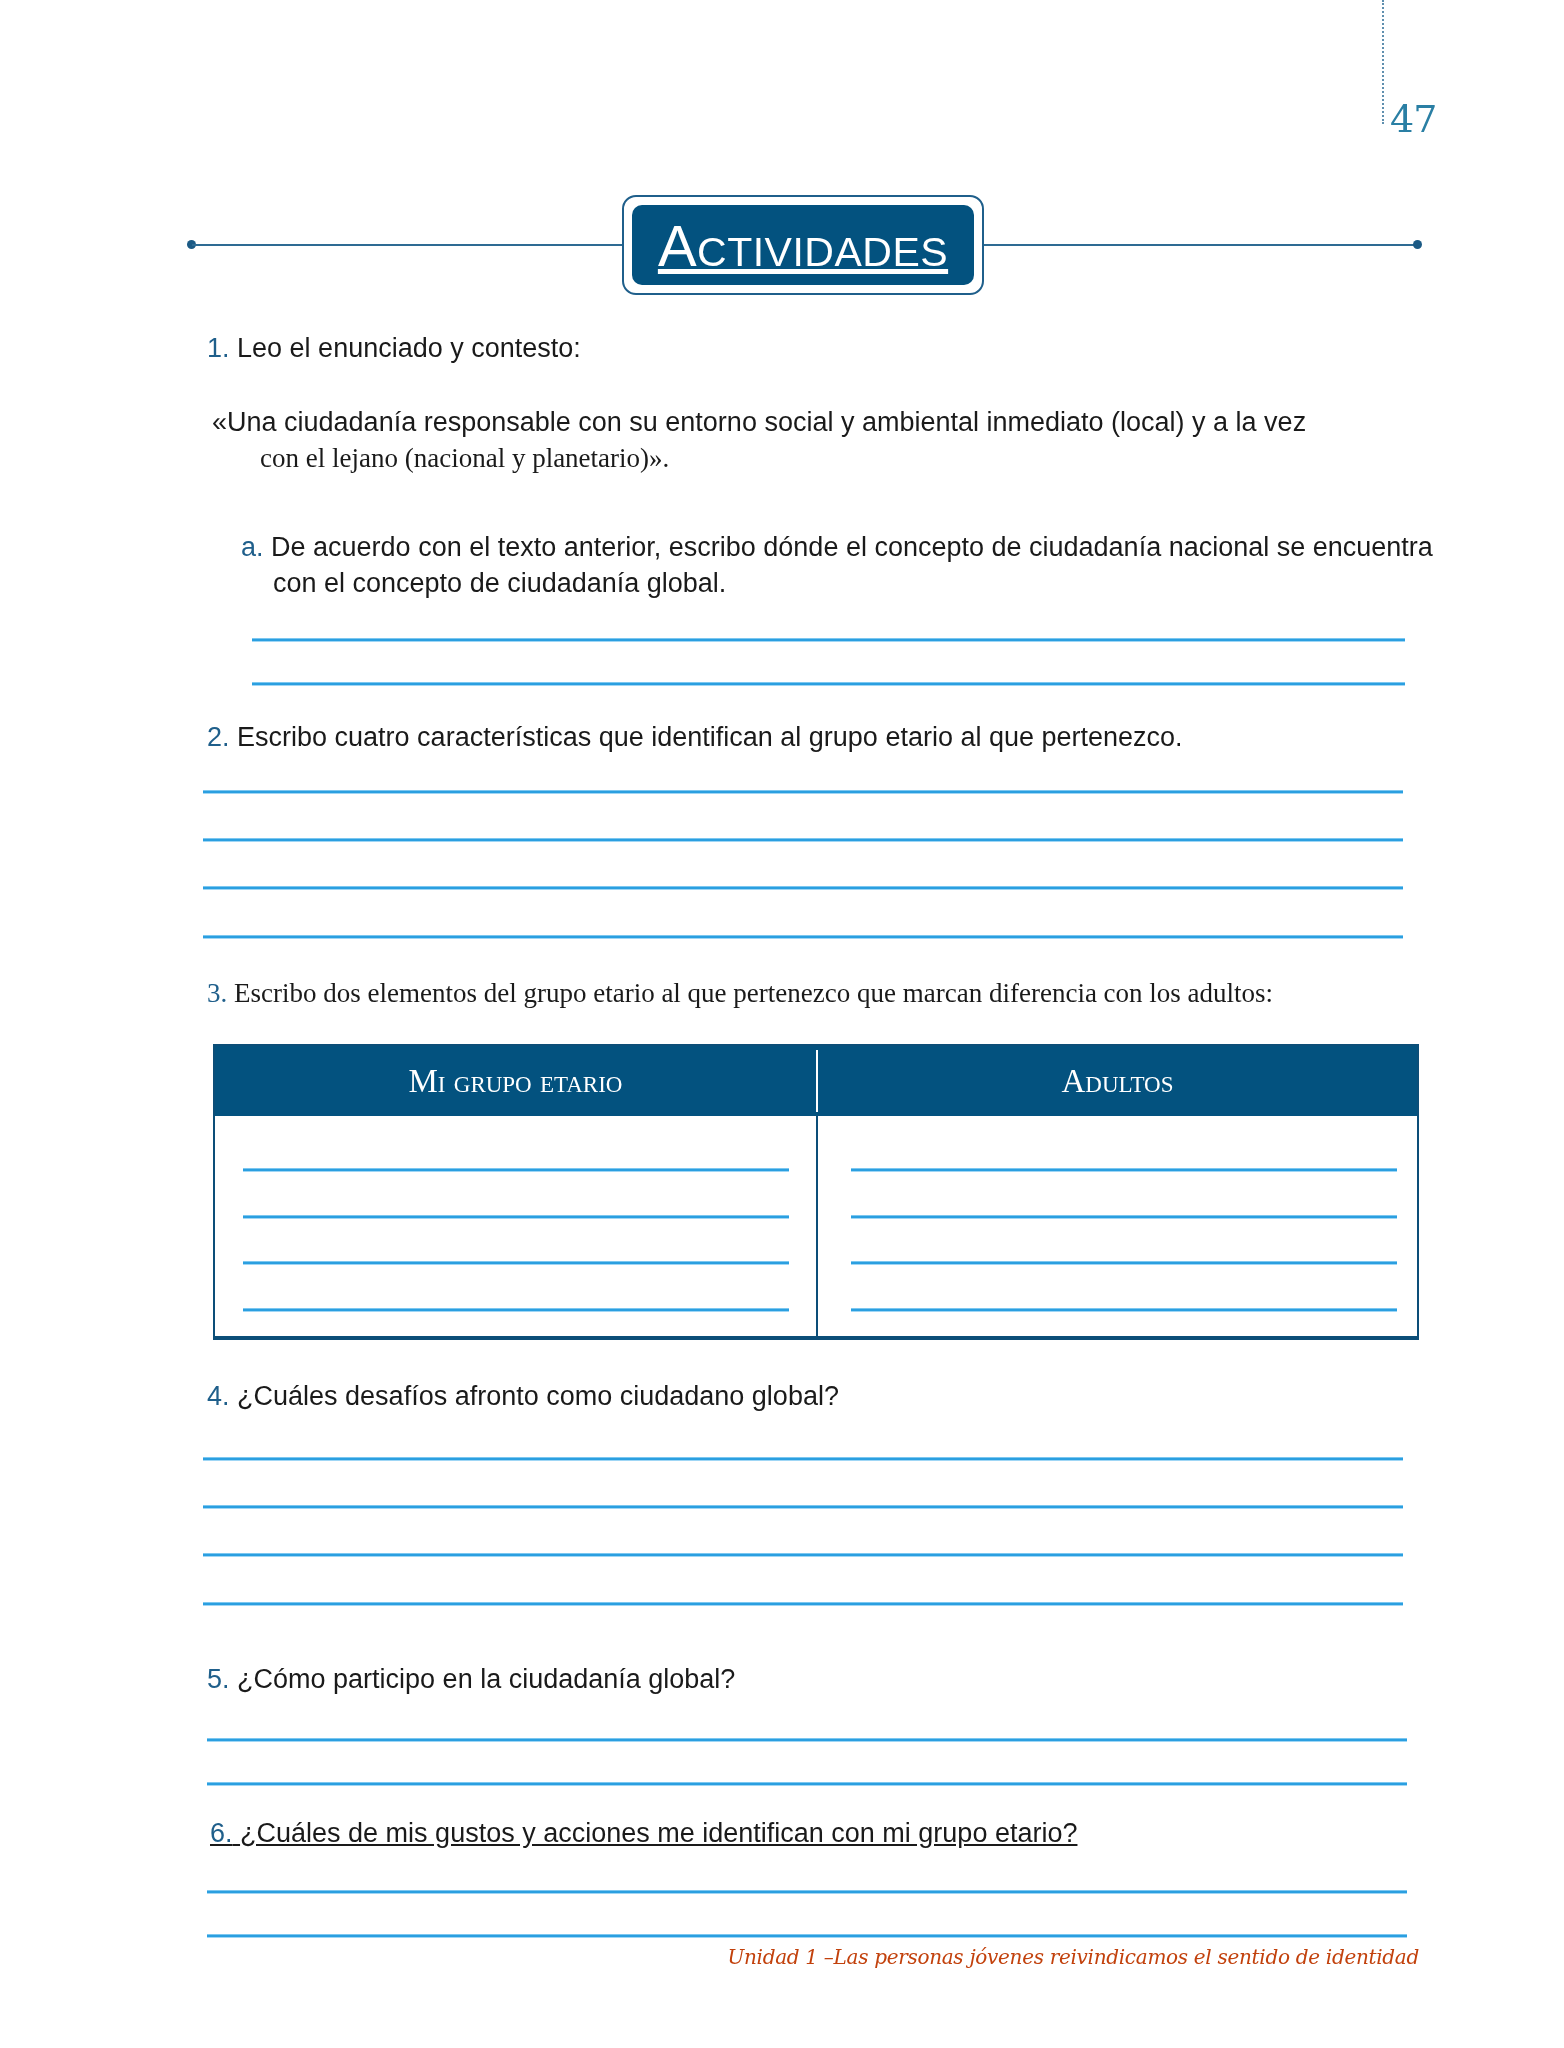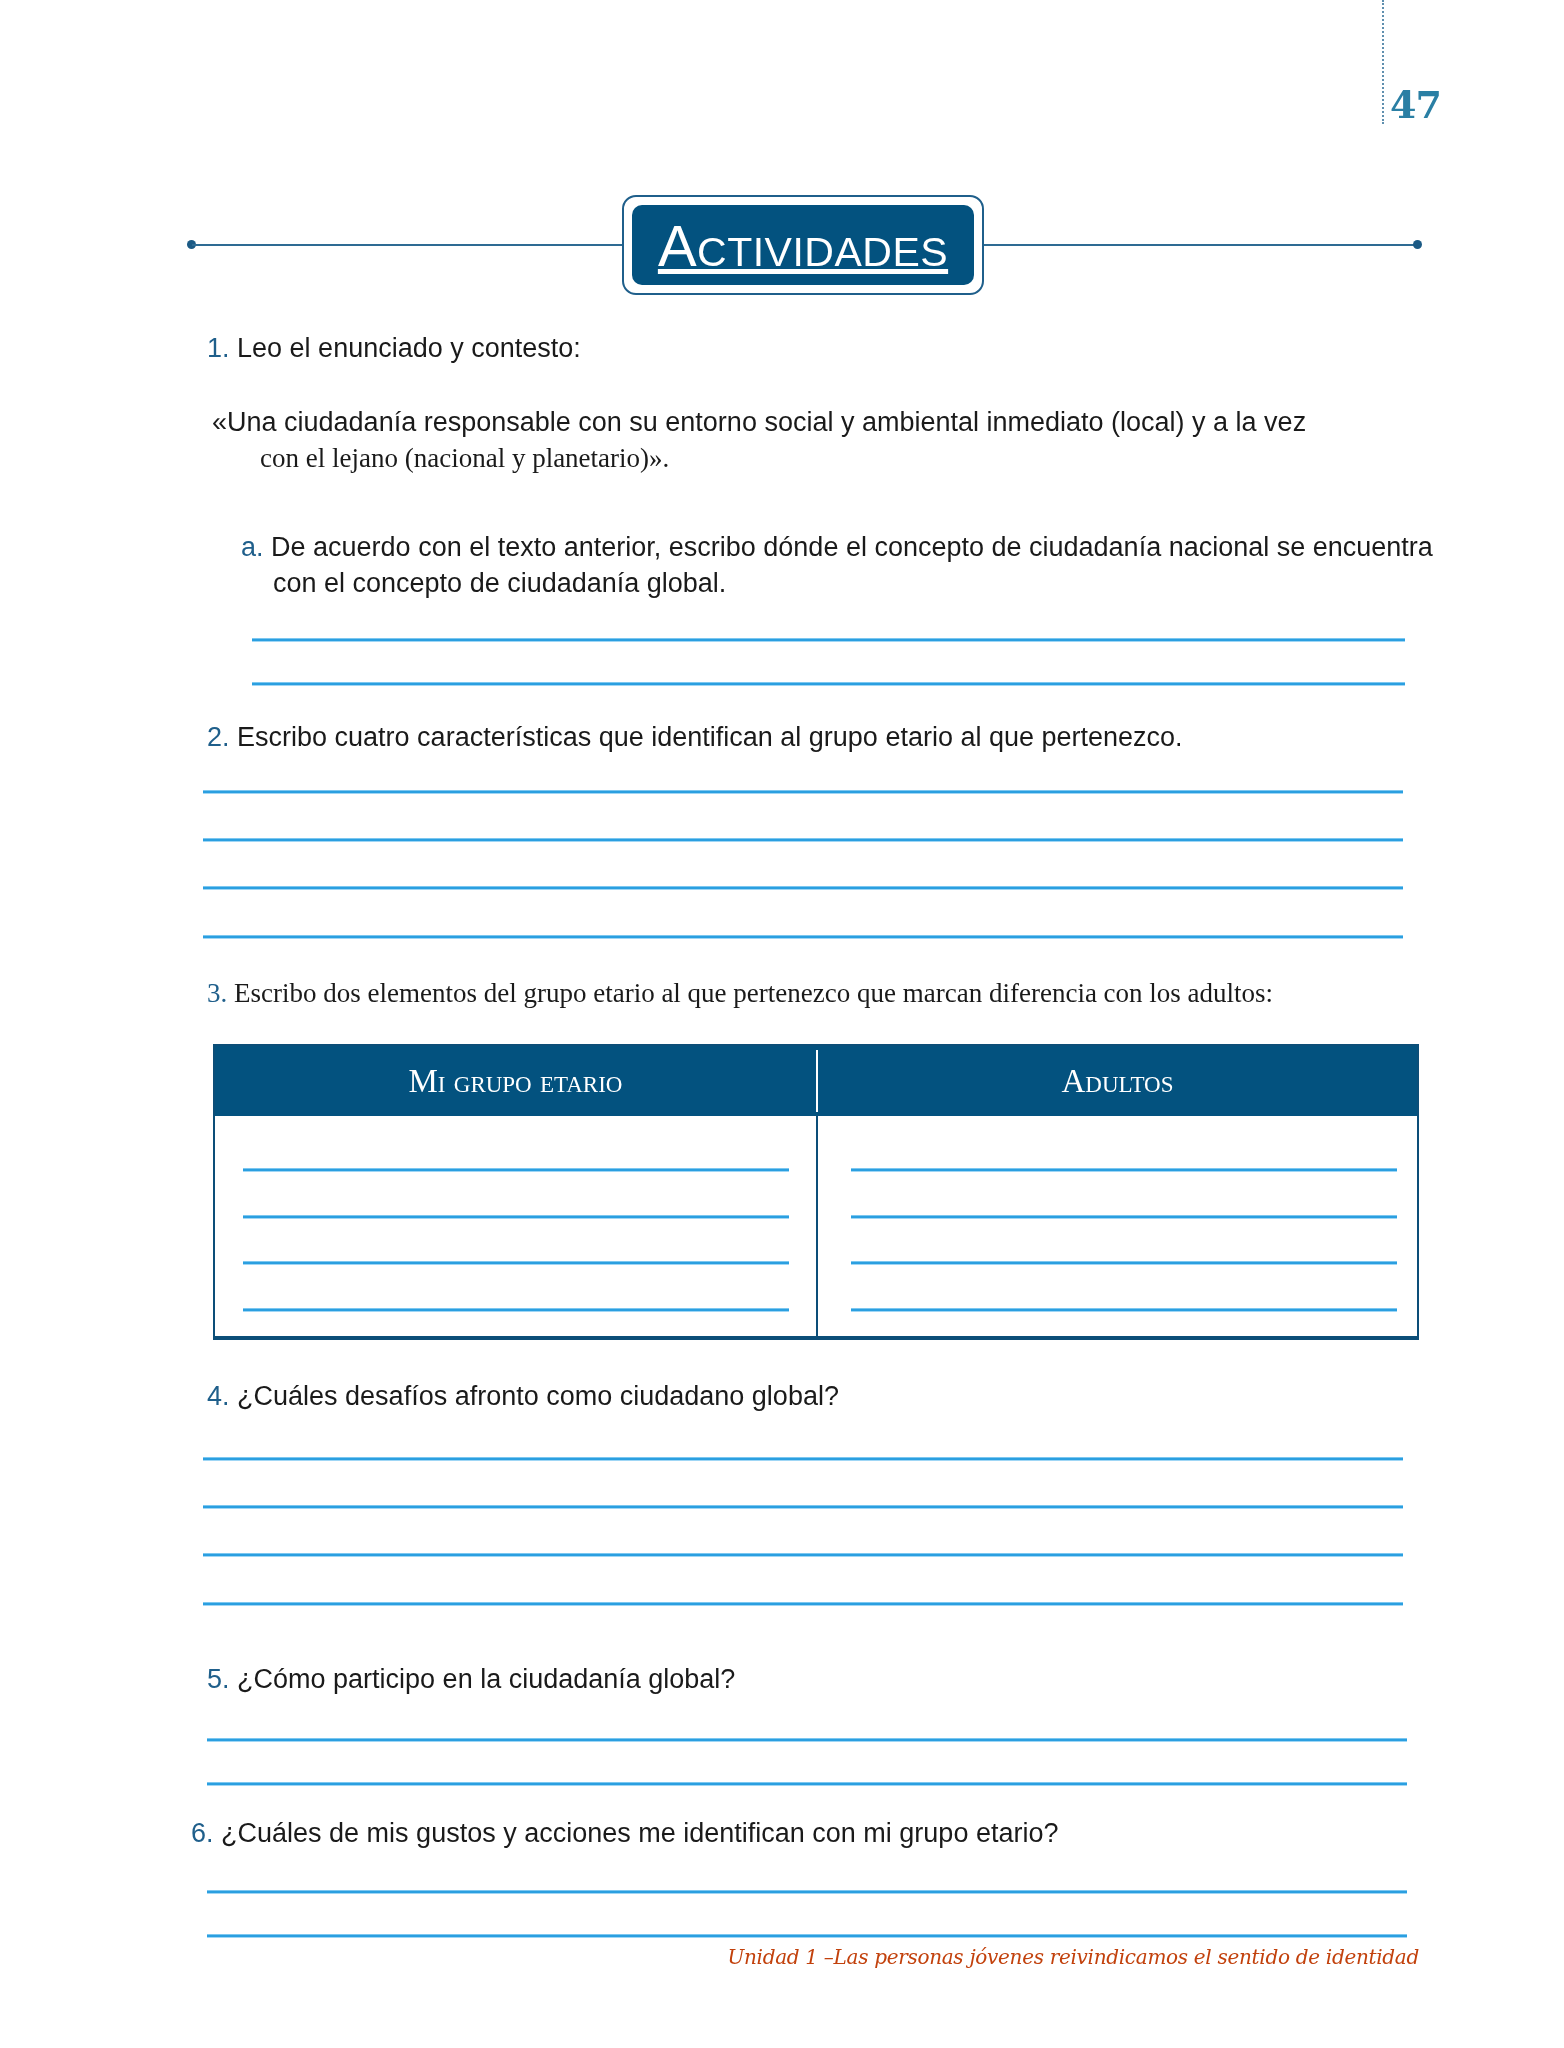--- a/index.html
+++ b/index.html
@@ -2,22 +2,22 @@
 <html><head>
 <meta charset="utf-8">
 <style>
   html, body { margin: 0; padding: 0; background: #ffffff; }
   body { width: 1564px; height: 2048px; position: relative; overflow: hidden;
          font-family: "Liberation Sans", sans-serif; color: #1a1a1a; }
 
   
   .dotted-rule { position: absolute; left: 1382px; top: 0; width: 0; height: 124px;
                  border-left: 2px dotted #5f8fae; }
-  .page-number { position: absolute; left: 1390px; top: 82px; font-family: "DejaVu Serif", serif;
-                 font-weight: bold; font-size: 38px; color: #2a7fa4; letter-spacing: -1px; }
+  .page-number { position: absolute; left: 1390px; top: 97px; font-family: "DejaVu Serif", serif;
+                 font-weight: normal; font-size: 38px; color: #2a7fa4; letter-spacing: -1px; }
 
   
   .header-rule { position: absolute; top: 244px; height: 2px; background: #2e6b93; }
   .rule-dot { position: absolute; top: 240px; width: 9px; height: 9px; border-radius: 50%; background: #1b5a85; }
 
   
   .badge-outer { position: absolute; left: 622px; top: 195px; width: 362px; height: 100px;
                  border: 2px solid #1f5f8b; border-radius: 14px; background: #fff; box-sizing: border-box; }
   .badge-inner { position: absolute; left: 8px; top: 8px; right: 8px; bottom: 8px;
                  background: #03527f; border-radius: 10px;
@@ -122,20 +122,20 @@
 <div class="ans-line" style="left:203px; width:1200px; top:1553px;"></div>
 <div class="ans-line" style="left:203px; width:1200px; top:1602px;"></div>
 
 <div class="q" style="left:178px; top:1661px;">
   <span class="num">5.</span>
   <span class="label">¿Cómo participo en la ciudadanía global?</span>
 </div>
 <div class="ans-line" style="left:207px; width:1200px; top:1738px;"></div>
 <div class="ans-line" style="left:207px; width:1200px; top:1782px;"></div>
 
-<div class="q" style="left:162px; top:1815px;">
+<div class="q" style="left:181px; top:1815px;text-decoration:underline;">
   <span class="num">6.</span>
   <span class="label">¿Cuáles de mis gustos y acciones me identifican con mi grupo etario?</span>
 </div>
 <div class="ans-line" style="left:207px; width:1200px; top:1890px;"></div>
 <div class="ans-line" style="left:207px; width:1200px; top:1934px;"></div>
 
 <div class="footer">Unidad 1 –Las personas jóvenes reivindicamos el sentido de identidad</div>
 
 </body></html>

